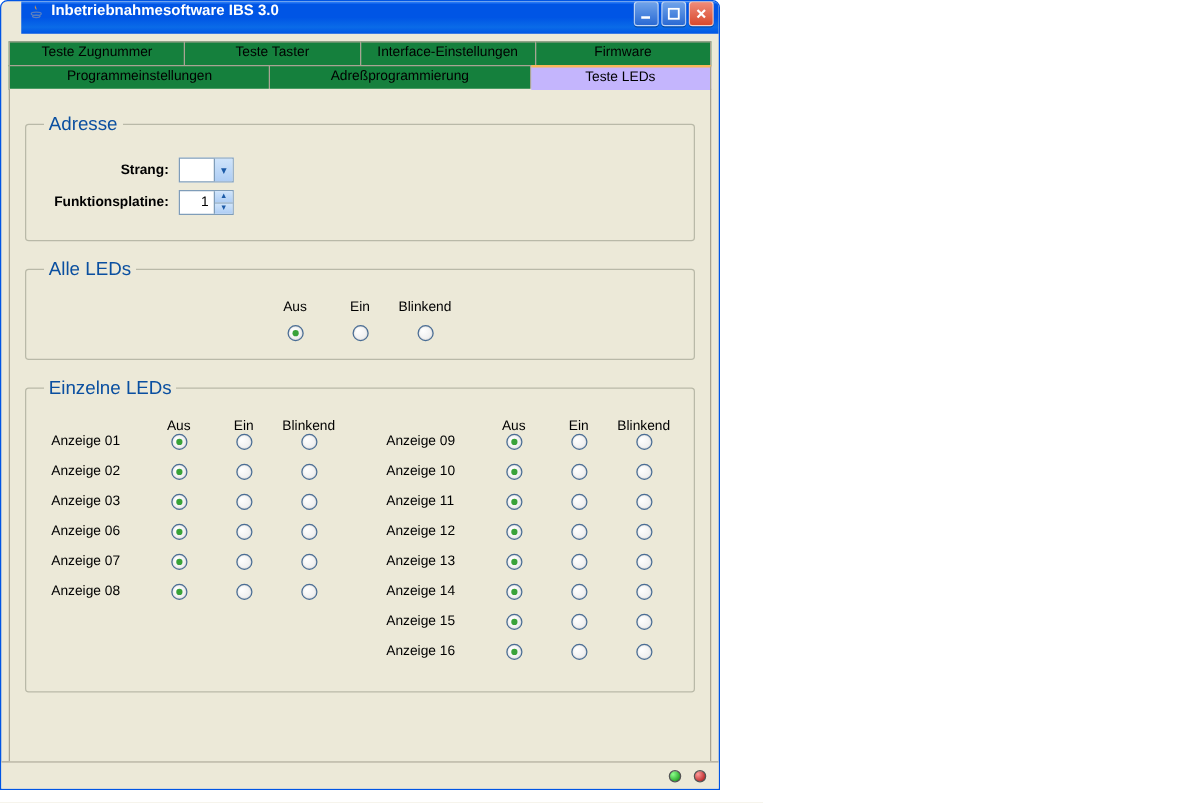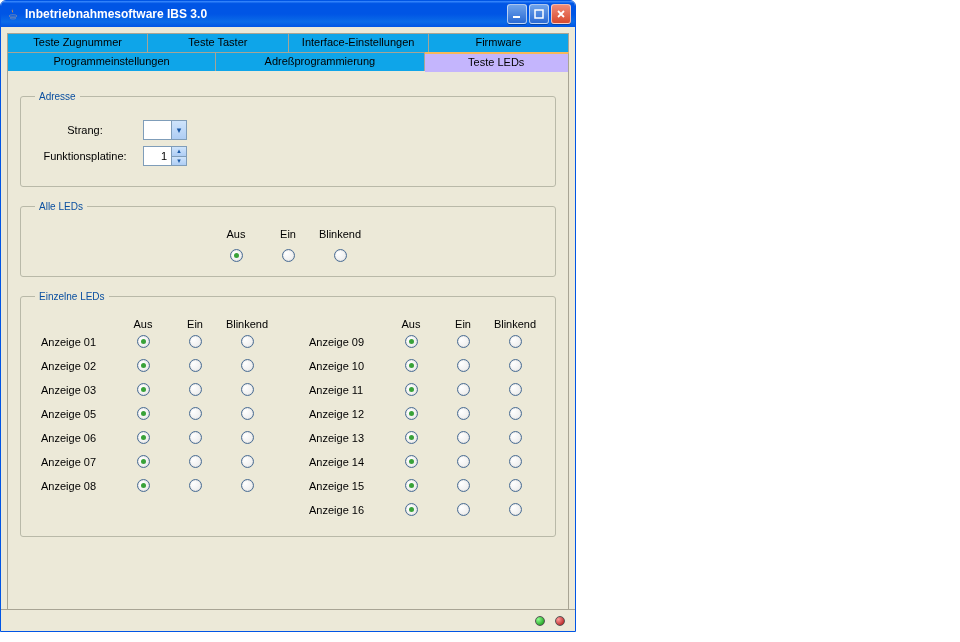--- a/index.html
+++ b/index.html
@@ -17,25 +17,25 @@
     border-radius: 6px 6px 0 0;
     overflow: hidden;
     position: relative;
     display: flex;
     flex-direction: column;
   }
   .titlebar {
     height: 26px;
     background: linear-gradient(to bottom, #3c8cff 0%, #0055e5 10%, #0055e5 50%, #0a6be8 80%, #0055e5 100%);
     display: flex;
-    align-items: center;
     padding: 0 4px;
     color: #fff;
     font-weight: bold;
     font-size: 12px;
+    margin-left: 16px;
   }
   .titlebar .app-icon {
     width: 16px; height: 16px;
     margin-right: 4px;
     display:flex;align-items:center;justify-content:center;
   }
   .titlebar .title { flex: 1; }
   .titlebar .win-btns { display: flex; gap: 2px; }
   .win-btn {
     width: 20px; height: 20px;
@@ -51,21 +51,21 @@
     flex:1;
     padding: 6px 6px 2px 6px;
     position:relative;
     overflow:hidden;
   }
   .tabs-row { display:flex; height:20px; }
   .tabs-row.second { margin-top: -1px; justify-content: space-between; }
   .tab {
     border: 1px solid #a8a494;
     border-bottom: none;
-    background: #0ea5e9;
+    background: #15803d;
     padding: 2px 0 0 0;
     text-align:center;
     flex:1;
     position:relative;
     cursor:default;
   }
   .tab.active {
     background:#c4b5fd;
     z-index:3;
     border-top: 2px solid #f7b85a;
@@ -83,24 +83,24 @@
   fieldset.group {
     border: 1px solid #b9b9a8;
     border-radius: 3px;
     margin: 0 0 14px 0;
     padding: 12px 14px 14px 14px;
     position:relative;
   }
   fieldset.group > legend {
     color: #0a4fa0;
     padding: 0 4px;
-    font-size: 10px;
+    font-size: 15px;
   }
   .addr-row{display:flex;align-items:center;margin:6px 0;}
-  .addr-label{width:100px;text-align:center;margin-right:8px;}
+  .addr-label{width:100px;text-align:right;margin-right:8px;font-weight:bold;}
   .combo {
     width:44px;height:20px;border:1px solid #7f9db9;background:#fff;
     display:flex;align-items:center;justify-content:flex-end;
   }
   .combo .arrow{
     width:15px;height:18px;
     background:linear-gradient(#cfe4fb,#aecdf4);
     border-left:1px solid #7f9db9;
     display:flex;align-items:center;justify-content:center;
     color:#1c5ba7;font-size:9px;
@@ -128,21 +128,21 @@
   .radio.checked::after{
     content:"";position:absolute;top:3px;left:3px;width:5px;height:5px;border-radius:50%;
     background:#39a239;
   }
 
   .einzel-grid{display:flex;gap:30px;margin-top:4px;}
   .einzel-col{flex:1;}
   .einzel-header{display:flex;}
   .einzel-header .lbl-spacer{width:82px;}
   .einzel-header .ch{flex:1;text-align:center;}
-  .einzel-line{display:flex;align-items:center;height:24px;}
+  .einzel-line{display:flex;align-items:flex-start;height:24px;}
   .einzel-line .anz-label{width:82px;text-align:left;padding-left:6px;}
   .einzel-line .rc{flex:1;text-align:center;}
 
   .statusbar{
     height:22px;border-top:1px solid #a8a494;background:#ece9d8;
     display:flex;align-items:center;justify-content:flex-end;padding:0 10px;gap:10px;
   }
   .led-dot{width:10px;height:10px;border-radius:50%;border:1px solid #555;}
   .led-green{background:radial-gradient(circle at 30% 30%,#8dff8d,#0a8a0a);}
   .led-red{background:radial-gradient(circle at 30% 30%,#ff9a9a,#a80a0a);}
@@ -256,26 +256,20 @@
                 <div class="rc"><span class="radio"></span></div>
                 <div class="rc"><span class="radio"></span></div>
               </div>
             <div class="einzel-line">
                 <div class="anz-label">Anzeige 03</div>
                 <div class="rc"><span class="radio checked"></span></div>
                 <div class="rc"><span class="radio"></span></div>
                 <div class="rc"><span class="radio"></span></div>
               </div>
             <div class="einzel-line">
-                <div class="anz-label">Anzeige 05</div>
-                <div class="rc"><span class="radio checked"></span></div>
-                <div class="rc"><span class="radio"></span></div>
-                <div class="rc"><span class="radio"></span></div>
-              </div>
-            <div class="einzel-line">
                 <div class="anz-label">Anzeige 06</div>
                 <div class="rc"><span class="radio checked"></span></div>
                 <div class="rc"><span class="radio"></span></div>
                 <div class="rc"><span class="radio"></span></div>
               </div>
             <div class="einzel-line">
                 <div class="anz-label">Anzeige 07</div>
                 <div class="rc"><span class="radio checked"></span></div>
                 <div class="rc"><span class="radio"></span></div>
                 <div class="rc"><span class="radio"></span></div>

